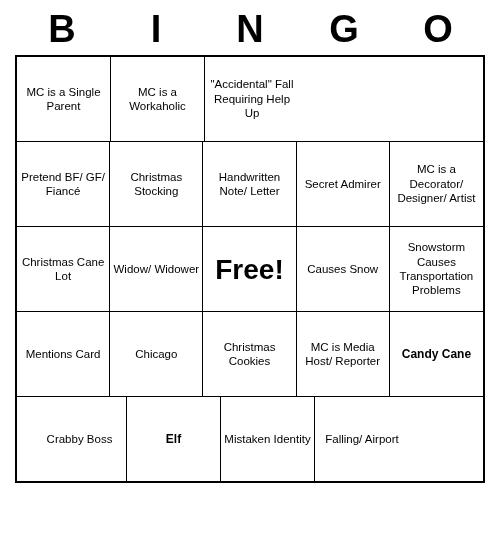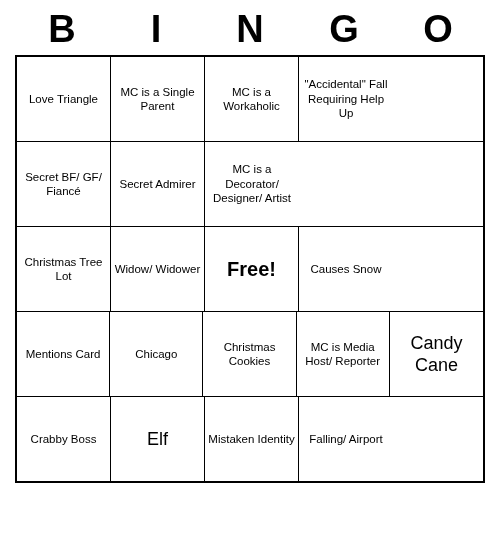--- a/index.html
+++ b/index.html
@@ -28,98 +28,105 @@
     .bingo-grid {
       border: 2px solid #000;
       width: 470px;
     }
     .bingo-row {
       display: flex;
       border-bottom: 1px solid #000;
     }
     .bingo-row:last-child {
       border-bottom: none;
+      margin-left: 16px;
     }
     .bingo-cell {
       width: 94px;
       min-height: 84px;
       border-right: 1px solid #000;
       display: flex;
       align-items: center;
       justify-content: center;
       text-align: center;
       font-size: 11.5px;
       line-height: 1.25;
       padding: 4px 3px;
       font-family: Arial, sans-serif;
     }
     .bingo-cell:last-child {
       border-right: none;
     }
     .bingo-cell.free {
-      font-size: 20px;
+      font-size: 28px;
       font-weight: bold;
     }
     .bingo-cell.large-text {
-      font-size: 18px;
-      font-weight: normal;
+      font-size: 12px;
+      font-weight: bold;
     }
   </style>
 </head>
 <body>
 
 <div class="bingo-title">
   <span class="bingo-letter">B</span>
   <span class="bingo-letter">I</span>
   <span class="bingo-letter">N</span>
   <span class="bingo-letter">G</span>
   <span class="bingo-letter">O</span>
 </div>
 
 <div class="bingo-grid">
 
   <div class="bingo-row">
     <div class="bingo-cell">
-        <span>Love Triangle</span>
-      </div>
-    <div class="bingo-cell">
         <span>MC is a Single Parent</span>
       </div>
     <div class="bingo-cell">
         <span>MC is a Workaholic</span>
       </div>
     <div class="bingo-cell">
         <span>"Accidental" Fall Requiring Help Up</span>
       </div>
   </div>
 
   <div class="bingo-row">
     <div class="bingo-cell">
-        <span>Secret BF/ GF/ Fiancé</span>
+        <span>Pretend BF/ GF/ Fiancé</span>
+      </div>
+    <div class="bingo-cell">
+        <span>Christmas Stocking</span>
+      </div>
+    <div class="bingo-cell">
+        <span>Handwritten Note/ Letter</span>
       </div>
     <div class="bingo-cell">
         <span>Secret Admirer</span>
       </div>
     <div class="bingo-cell">
         <span>MC is a Decorator/ Designer/ Artist</span>
       </div>
   </div>
 
   <div class="bingo-row">
     <div class="bingo-cell">
-        <span>Christmas Tree Lot</span>
+        <span>Christmas Cane Lot</span>
       </div>
     <div class="bingo-cell">
         <span>Widow/ Widower</span>
       </div>
     <div class="bingo-cell free">
         <span>Free!</span>
       </div>
     <div class="bingo-cell">
         <span>Causes Snow</span>
+      </div>
+    <div class="bingo-cell">
+        <span>Snowstorm Causes Transportation Problems</span>
       </div>
   </div>
 
   <div class="bingo-row">
     <div class="bingo-cell">
         <span>Mentions Card</span>
       </div>
     <div class="bingo-cell">
         <span>Chicago</span>
       </div>

